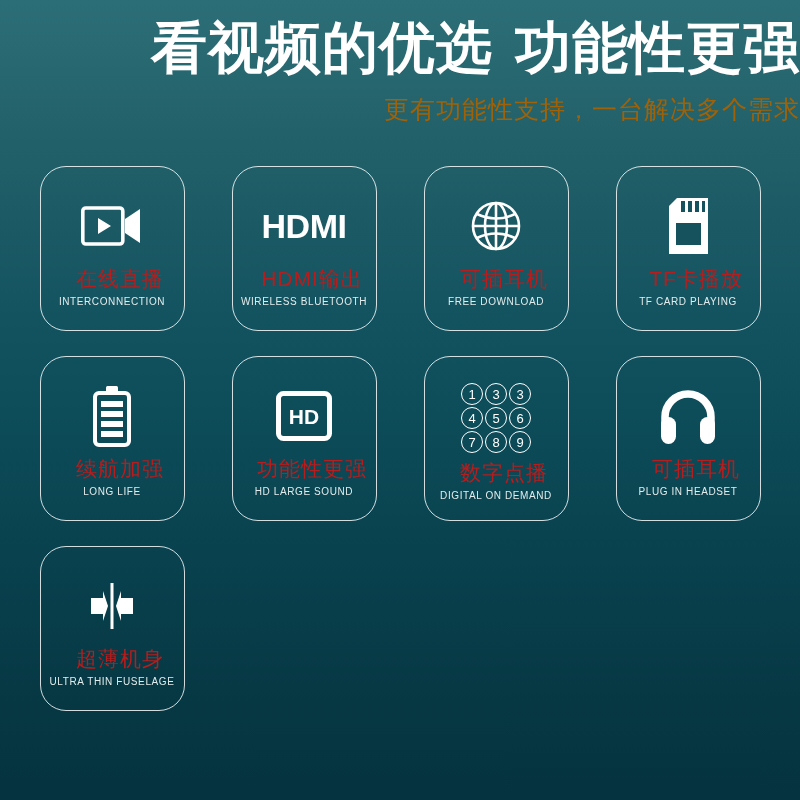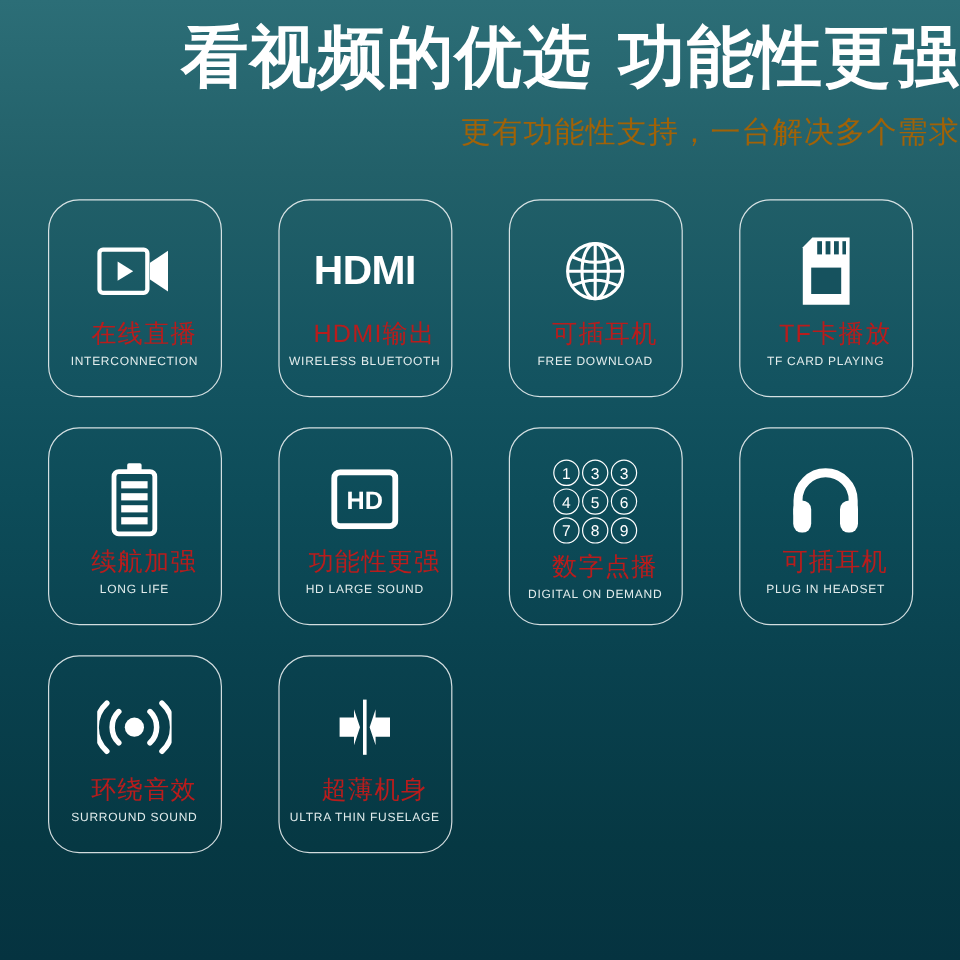--- a/index.html
+++ b/index.html
@@ -216,33 +216,20 @@
       <svg width="58" height="56" viewBox="0 0 58 56">
         <path d="M6 40 L6 29 a23 23 0 0 1 46 0 L52 40" fill="none" stroke="#fff" stroke-width="7.5" stroke-linecap="round"></path>
         <rect x="2" y="29" width="15" height="27" rx="7.5" fill="#fff"></rect>
         <rect x="41" y="29" width="15" height="27" rx="7.5" fill="#fff"></rect>
       </svg>
     </div>
     <div class="label-cn">可插耳机</div>
     <div class="label-en">PLUG IN HEADSET</div>
   </div>
 
-  <div class="card">
-    <div class="icon-wrap">
-      <svg width="62" height="46" viewBox="0 0 62 46">
-        <circle cx="31" cy="23" r="8" fill="#fff"></circle>
-        <path d="M44 10 a18 18 0 0 1 0 26" fill="none" stroke="#fff" stroke-width="4.6" stroke-linecap="round"></path>
-        <path d="M18 10 a18 18 0 0 0 0 26" fill="none" stroke="#fff" stroke-width="4.6" stroke-linecap="round"></path>
-        <path d="M54 3 a27 27 0 0 1 0 40" fill="none" stroke="#fff" stroke-width="4.6" stroke-linecap="round"></path>
-        <path d="M8 3 a27 27 0 0 0 0 40" fill="none" stroke="#fff" stroke-width="4.6" stroke-linecap="round"></path>
-      </svg>
-    </div>
-    <div class="label-cn">环绕音效</div>
-    <div class="label-en">SURROUND SOUND</div>
-  </div>
 
   <div class="card">
     <div class="icon-wrap">
       <svg width="50" height="50" viewBox="0 0 50 50">
         <rect x="23.5" y="2" width="3" height="46" fill="#fff"></rect>
         <path d="M4 17 L16 17 L16 10 L21 25 L16 40 L16 33 L4 33 Z" fill="#fff"></path>
         <path d="M46 17 L34 17 L34 10 L29 25 L34 40 L34 33 L46 33 Z" fill="#fff"></path>
       </svg>
     </div>
     <div class="label-cn">超薄机身</div>

